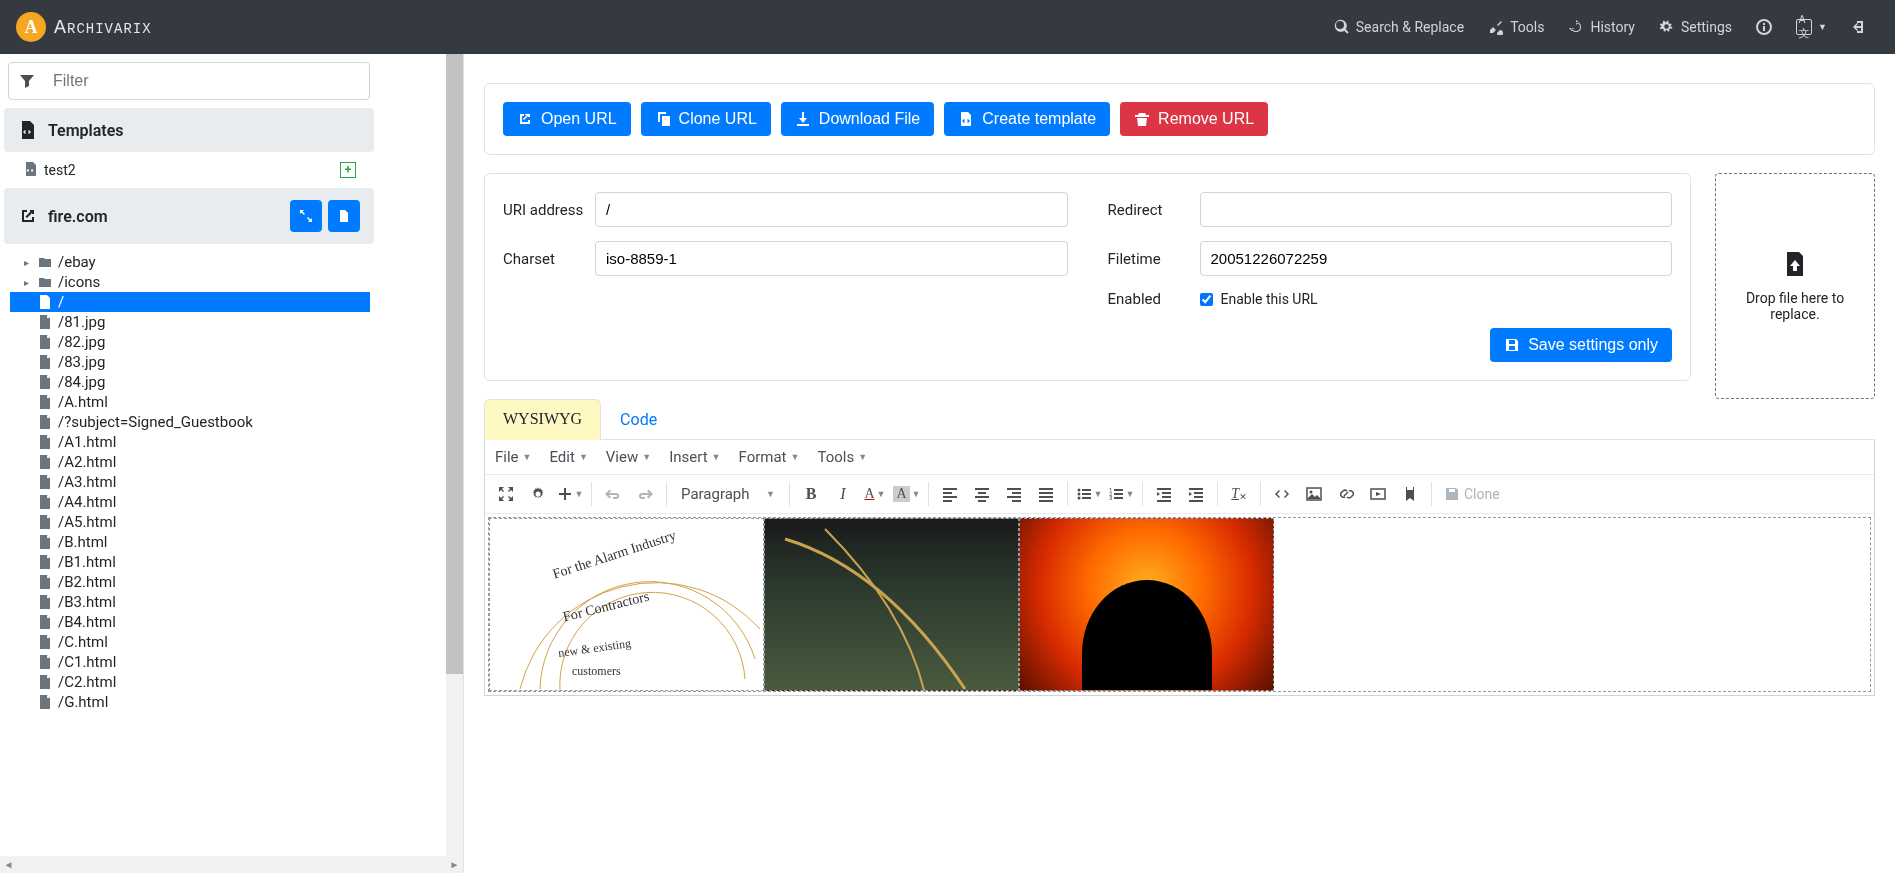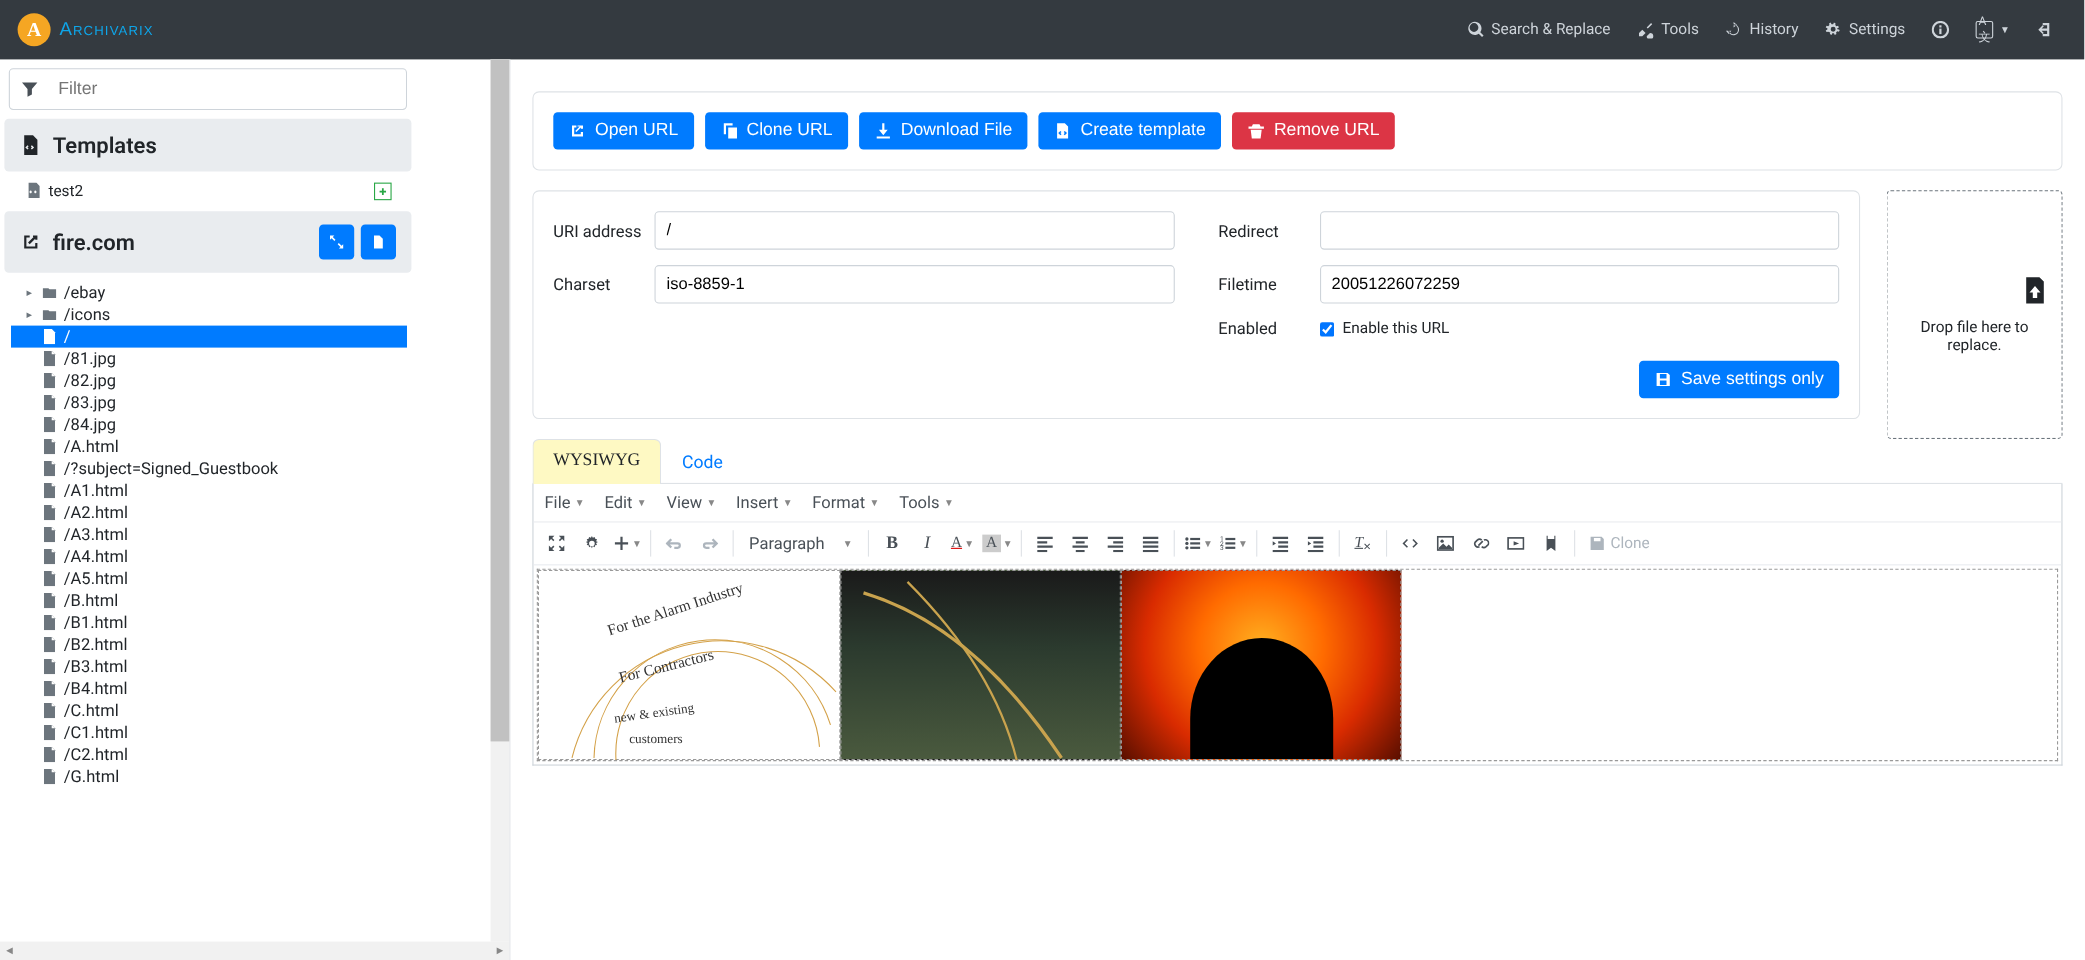--- a/index.html
+++ b/index.html
@@ -2,42 +2,42 @@
 <html><head>
 <meta charset="utf-8">
 <style>
 * { box-sizing: border-box; margin: 0; padding: 0; }
 body { font-family: -apple-system, BlinkMacSystemFont, "Segoe UI", Roboto, sans-serif; font-size: 14px; color: #212529; background: #fff; overflow: hidden; }
 
 
 .top-nav { background: #343a40; color: #adb5bd; height: 54px; display: flex; align-items: center; padding: 0 16px; }
 .brand { display: flex; align-items: center; gap: 8px; }
 .brand-logo { width: 30px; height: 30px; border-radius: 50%; background: #f5a623; display: flex; align-items: center; justify-content: center; color: #fff; font-weight: bold; font-family: Georgia, serif; font-size: 18px; }
-.brand-text { color: #0ea5e9; font-family: Liberation Sans, sans-serif; font-size: 17px; letter-spacing: 1px; font-variant: small-caps; }
+.brand-text { color: #e5e5e5; font-family: Liberation Mono, monospace; font-size: 20px; letter-spacing: 1px; font-variant: small-caps; }
 .nav-spacer { flex: 1; }
 .nav-item { display: flex; align-items: center; gap: 6px; padding: 8px 12px; cursor: pointer; color: #ced4da; }
 .nav-icon { width: 16px; height: 16px; display: inline-flex; align-items: center; justify-content: center; }
 
 
 .main-row { display: flex; height: calc(873px - 54px); }
 .sidebar { width: 464px; border-right: 1px solid #dee2e6; display: flex; flex-direction: column; position: relative; }
 .sidebar-scroll-track { width: 17px; background: #f1f1f1; position: absolute; right: 0; top: 0; bottom: 17px; }
 .sidebar-scroll-thumb { width: 100%; height: 620px; background: #c1c1c1; }
 .sidebar-hscroll { position: absolute; left: 0; right: 0; bottom: 0; height: 17px; background: #f1f1f1; display: flex; align-items: center; }
 .sidebar-hscroll-arrow { width: 17px; height: 17px; display: flex; align-items: center; justify-content: center; color: #888; font-size: 10px; }
 .content { flex: 1; padding: 12px 20px 0 20px; overflow: hidden; margin-top: 17px; }
 
 
 .filter-box { margin: 8px 8px 8px 8px; border: 1px solid #ced4da; border-radius: 4px; display: flex; align-items: center; height: 38px; width: 362px; }
 .filter-icon { width: 36px; display: flex; align-items: center; justify-content: center; color: #495057; }
 .filter-input { border: none; flex: 1; padding: 6px 8px; font-size: 16px; outline: none; }
 
 
 .section-hdr { background: #e9ecef; padding: 12px 14px; display: flex; align-items: center; gap: 10px; width: 370px; margin-left: 4px; border-radius: 4px; margin-bottom: 6px; }
-.section-hdr h3 { font-size: 20px; font-weight: 600; }
+.section-hdr h3 { font-size: 16px; font-weight: 600; }
 .section-hdr .hdr-actions { margin-left: auto; display: flex; gap: 6px; }
 .mini-btn { width: 32px; height: 32px; border-radius: 4px; background: #007bff; color: #fff; display: flex; align-items: center; justify-content: center; cursor: pointer; }
 
 .tmpl-row { display: flex; align-items: flex-start; padding: 4px 14px 10px 24px; width: 370px; }
 .tmpl-row .plus { margin-left: auto; color: #28a745; font-weight: bold; border: 1px solid #28a745; width: 16px; height: 16px; display: flex; align-items: center; justify-content: center; font-size: 12px; }
 
 .tree { padding: 2px 0 0 10px; width: 370px; font-size: 15px; }
 .tree-row { display: flex; align-items: center; gap: 4px; padding: 1px 4px 1px 2px; cursor: pointer; white-space: nowrap; }
 .tree-row.selected { background: #007bff; color: #fff; }
 .tree-caret { width: 10px; color: #6c757d; font-size: 10px; }
@@ -57,21 +57,21 @@
 .settings-row { display: flex; gap: 40px; }
 .settings-col { flex: 1; }
 .form-row { display: flex; align-items: center; margin-bottom: 14px; }
 .form-row label { width: 92px; font-size: 15px; }
 .form-row input[type="text"] { flex: 1; border: 1px solid #ced4da; border-radius: 4px; padding: 8px 10px; font-size: 15px; }
 .enable-row { display: flex; align-items: center; gap: 8px; }
 .save-row { display: flex; justify-content: flex-end; padding-top: 6px; }
 
 
 .settings-wrap { display: flex; gap: 24px; }
-.drop-zone { width: 160px; border: 1px dashed #6c757d; border-radius: 4px; display: flex; flex-direction: column; align-items: flex-end; justify-content: center; padding: 20px 10px; text-align: center; color: #212529; }
+.drop-zone { width: 160px; border: 1px dashed #6c757d; border-radius: 4px; display: flex; flex-direction: column; align-items: center; justify-content: center; padding: 20px 10px; text-align: center; color: #212529; }
 .drop-zone .up-icon { font-size: 28px; margin-bottom: 12px; }
 
 
 .tabs { display: flex; border-bottom: 1px solid #dee2e6; }
 .tab { padding: 10px 18px; border: 1px solid transparent; border-bottom: none; border-radius: 6px 6px 0 0; cursor: pointer; font-size: 16px; }
 .tab.active { border-color: #dee2e6; background: #fef9c3; margin-bottom: -1px; font-family: Liberation Serif, serif; }
 .tab.inactive { color: #007bff; }
 
 
 .editor-wrap { border: 1px solid #ced4da; border-top: none; }

